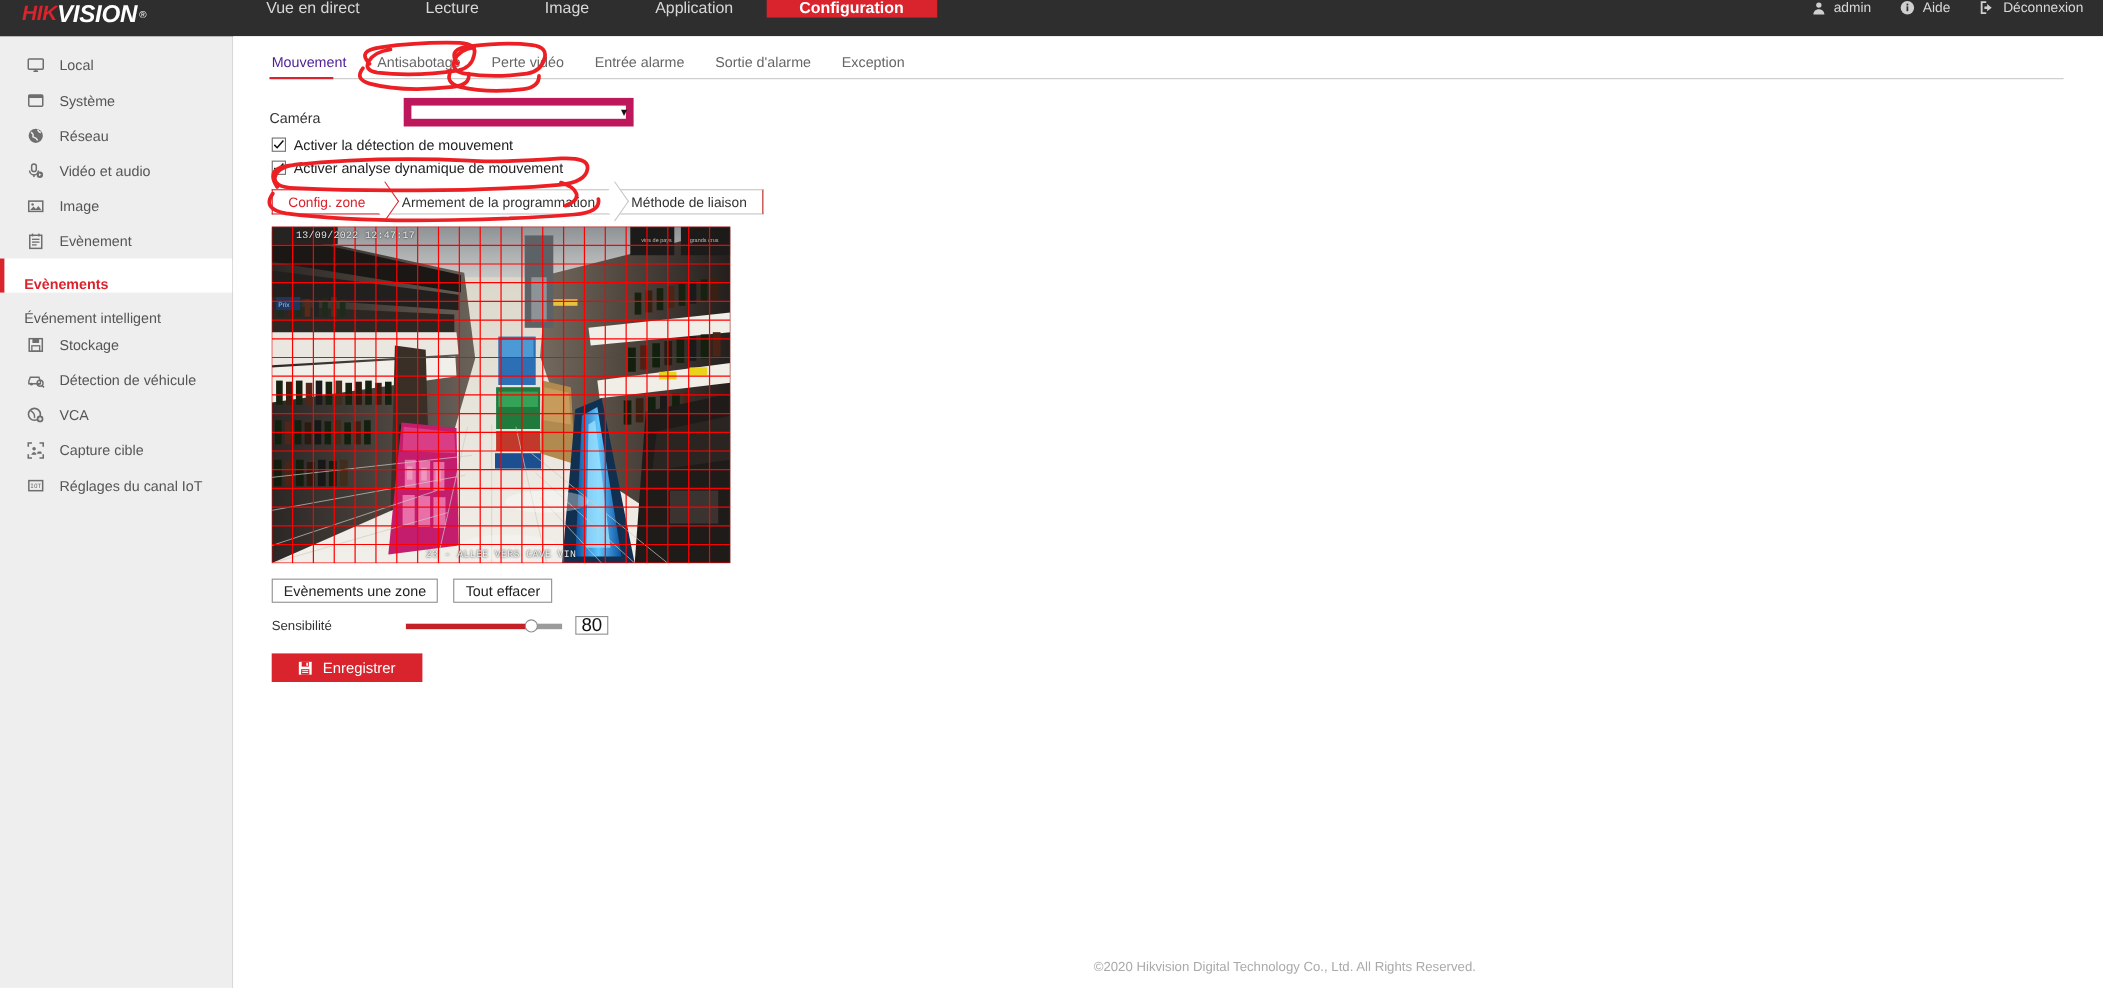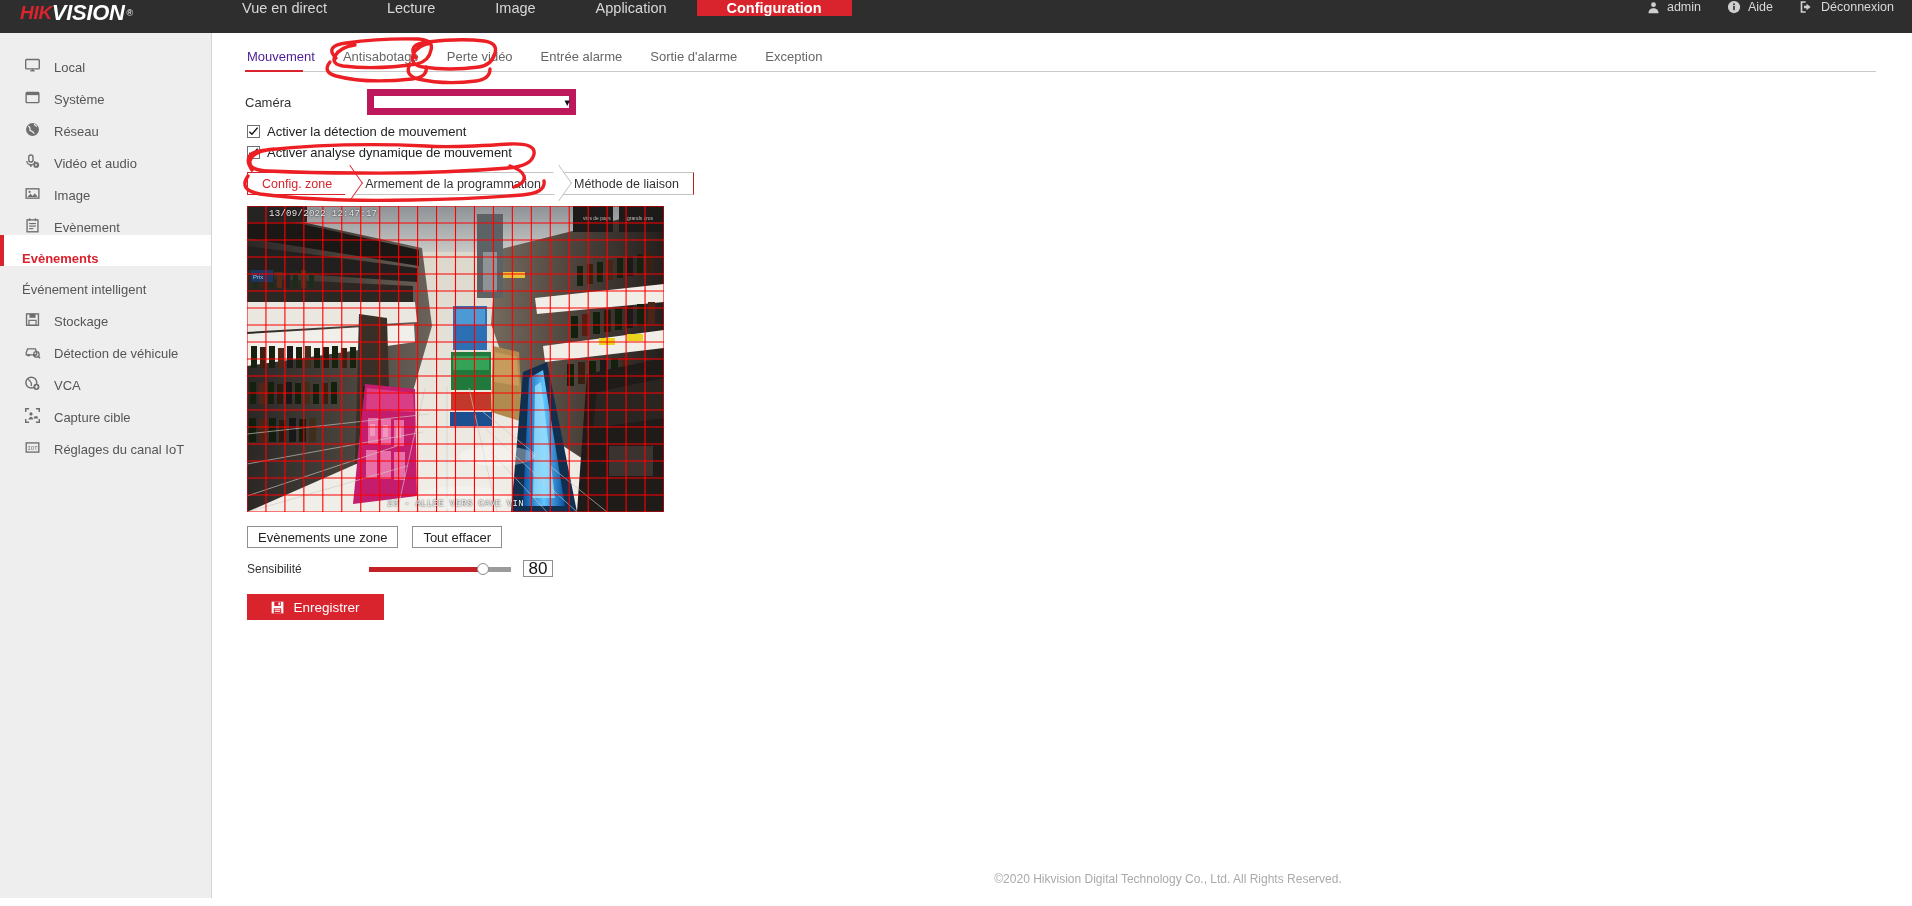--- a/index.html
+++ b/index.html
@@ -90,21 +90,21 @@
   
   #sidebar {
     width: 212px;
     flex: 0 0 212px;
     background: #eeeeee;
     border-right: 1px solid #d5d5d5;
     padding-top: 10px;
   }
   .side-item {
     display: flex;
-    align-items: flex-end;
+    align-items: center;
     height: 32px;
     padding-left: 22px;
     color: #555;
     font-size: 13px;
     cursor: pointer;
     position: relative;
   }
   .side-item .ic {
     width: 20px; height: 20px;
     flex: 0 0 20px;
@@ -176,21 +176,21 @@
     position: absolute;
     left: 0;
     top: 29px;
     width: 58px;
     height: 2px;
     background: #d9232d;
   }
 
   
   #form-area { padding-top: 18px; }
-  .row { display: flex; align-items: center; margin-bottom: 9px; }
+  .row { display: flex; align-items: flex-end; margin-bottom: 9px; }
   .row-label {
     width: 122px;
     font-size: 13px;
     color: #333;
     flex: 0 0 122px;
   }
   .sel {
     appearance: none;
     -webkit-appearance: none;
     border: 7px solid #be185d;

